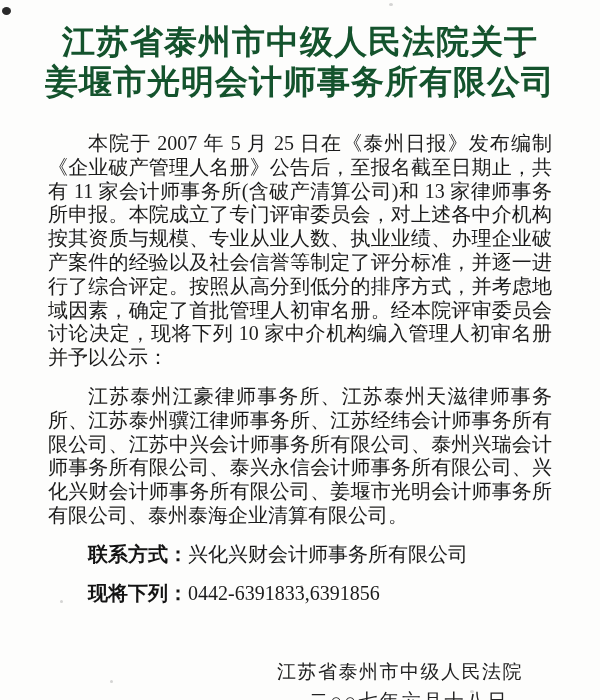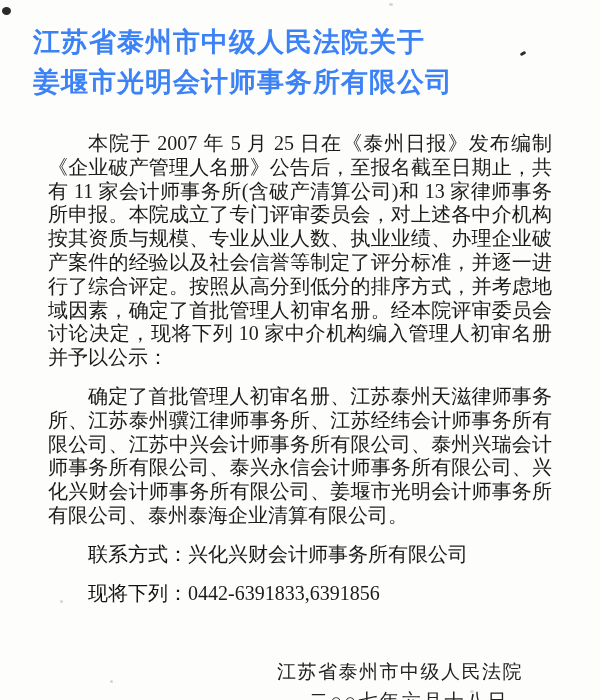--- a/index.html
+++ b/index.html
@@ -19,43 +19,44 @@
       radial-gradient(circle at 40% 80%, rgba(120,120,120,.07) 0 1px, transparent 2px),
       #fdfdfc;
   }
   .page{
     position:relative;
     padding:22px 33px 0 33px;
     box-sizing:border-box;
   }
   .doc-title{
     margin:0 0 30px 0;
+    text-align:center;
     font-family:"Liberation Sans","DejaVu Sans",sans-serif;
     font-weight:bold;
-    font-size:27px;
+    font-size:33px;
     line-height:40px;
     letter-spacing:1px;
-    color:#3b82f6;
+    color:#14532d;
   }
   .doc-body{
     font-size:20px;
     line-height:23.8px;
     text-align:justify;
   }
   .doc-body p{
     margin:15px;
     text-indent:2em;
   }
   .contact-line{
     text-indent:2em;
     margin:0;
   }
   .contact-label{
     font-family:"Liberation Sans","DejaVu Sans",sans-serif;
-    font-weight:normal;
+    font-weight:bold;
     color:#141414;
   }
   .signature{
     margin-top:52px;
     text-align:right;
     padding-right:44px;
     font-family:"Liberation Sans","DejaVu Sans",sans-serif;
     font-size:19px;
     line-height:29px;
     letter-spacing:1.5px;
@@ -94,21 +95,21 @@
 
 <div class="page">
 
   <h1 class="doc-title">
     <span>江苏省泰州市中级人民法院关于</span><br>
     <span>姜堰市光明会计师事务所有限公司</span>
   </h1>
 
   <div class="doc-body">
     <p>本院于 2007 年 5 月 25 日在《泰州日报》发布编制《企业破产管理人名册》公告后，至报名截至日期止，共有 11 家会计师事务所(含破产清算公司)和 13 家律师事务所申报。本院成立了专门评审委员会，对上述各中介机构按其资质与规模、专业从业人数、执业业绩、办理企业破产案件的经验以及社会信誉等制定了评分标准，并逐一进行了综合评定。按照从高分到低分的排序方式，并考虑地域因素，确定了首批管理人初审名册。经本院评审委员会讨论决定，现将下列 10 家中介机构编入管理人初审名册并予以公示：</p>
-    <p>确定了首批管理人初审名册、江苏泰州天滋律师事务所、江苏泰州骥江律师事务所、江苏经纬会计师事务所有限公司、江苏中兴会计师事务所有限公司、泰州兴瑞会计师事务所有限公司、泰兴永信会计师事务所有限公司、兴化兴财会计师事务所有限公司、姜堰市光明会计师事务所有限公司、泰州泰海企业清算有限公司。</p>
+    <p>江苏泰州江豪律师事务所、江苏泰州天滋律师事务所、江苏泰州骥江律师事务所、江苏经纬会计师事务所有限公司、江苏中兴会计师事务所有限公司、泰州兴瑞会计师事务所有限公司、泰兴永信会计师事务所有限公司、兴化兴财会计师事务所有限公司、姜堰市光明会计师事务所有限公司、泰州泰海企业清算有限公司。</p>
 
     <p class="contact-line"><span class="contact-label">联系方式：</span><span>兴化兴财会计师事务所有限公司</span></p>
     <p class="contact-line"><span class="contact-label">现将下列：</span><span>0442-6391833,6391856</span></p>
   </div>
 
   <div class="signature">
     <div class="sig-court">江苏省泰州市中级人民法院</div>
     <div class="sig-date">二○○七年六月十八日</div>
   </div>
 

